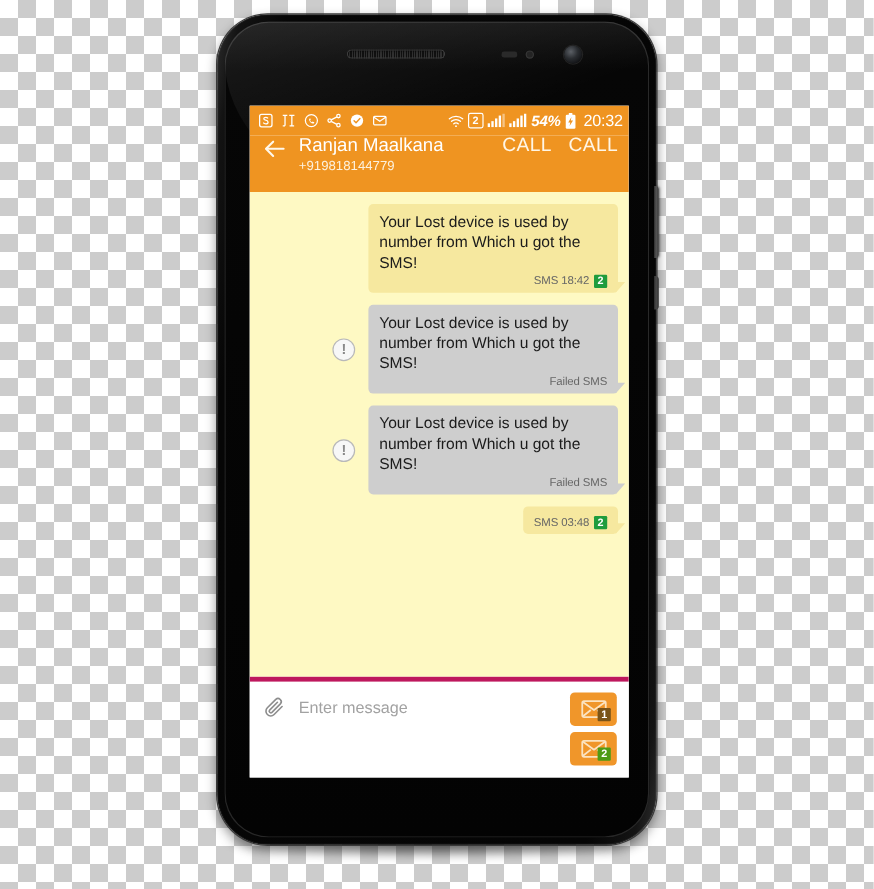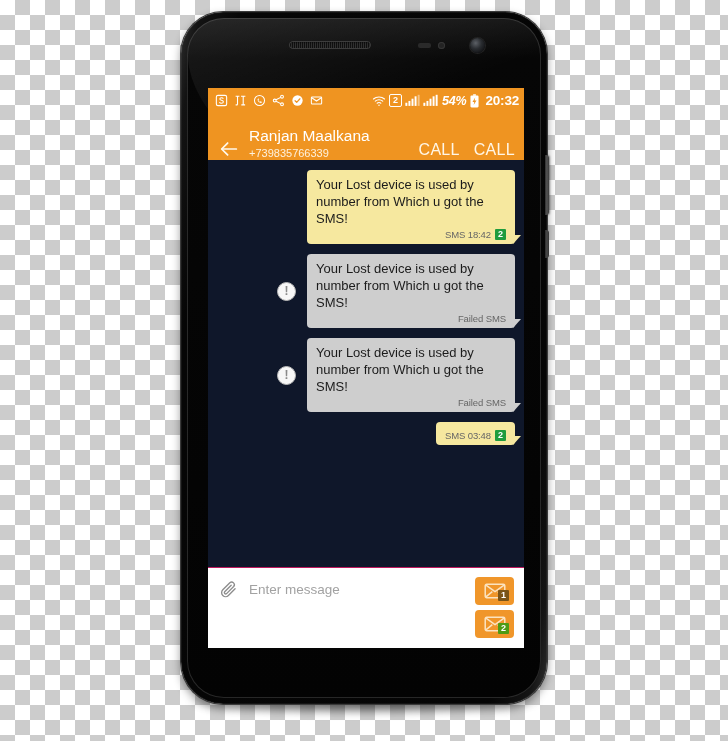--- a/index.html
+++ b/index.html
@@ -181,31 +181,31 @@
   }
   .battery-pct {
     font-size: 12.5px;
     font-weight: bold;
     letter-spacing: -0.2px;
     margin-left: 1px;
     font-style: italic;
   }
   .status-time {
     font-size: 13.5px;
-    font-weight: bold;
+    font-weight: normal;
     letter-spacing: -0.2px;
     margin-left: 2px;
   }
 
   
   .app-header {
     height: 47px;
     background: #ef9421;
     display: flex;
-    align-items: flex-end;
+    align-items: flex-start;
     padding: 0 9px 0 10px;
     flex: 0 0 auto;
     position: relative;
   }
   .back-arrow {
     width: 22px; height: 22px;
     flex: 0 0 auto;
     margin-right: 9px;
     color: #fff8ec;
   }
@@ -233,21 +233,21 @@
   .header-action {
     color: #fff6e6;
     font-size: 16px;
     letter-spacing: 0.3px;
     white-space: nowrap;
   }
 
   
   .conversation {
     flex: 1 1 auto;
-    background: #0f172a;
+    background: #fef9c3;
     padding: 10px 9px 4px 9px;
     overflow: hidden;
   }
 
   .msg-row {
     display: flex;
     align-items: center;
     justify-content: flex-end;
     margin-bottom: 10px;
   }
@@ -327,21 +327,21 @@
     font-size: 9px;
     font-weight: bold;
     line-height: 1;
     border-radius: 1px;
   }
 
   
   .composer {
     flex: 0 0 auto;
     background: #ffffff;
-    border-top: 1px solid #be185d;
+    border-top: 4px solid #be185d;
     padding: 9px 10px 10px 11px;
     display: flex;
     align-items: flex-start;
     min-height: 76px;
   }
   .clip-icon {
     width: 19px; height: 19px;
     flex: 0 0 auto;
     margin-top: 3px;
     color: #8d8d8d;
@@ -509,21 +509,21 @@
 
     <span class="back-arrow">
       <svg width="22" height="22" viewBox="0 0 24 24" fill="none" stroke="currentColor" stroke-width="1.9" stroke-linecap="round" stroke-linejoin="round">
         <path d="M20 12H4.5"></path>
         <path d="M10.5 5.5L4 12l6.5 6.5"></path>
       </svg>
     </span>
 
     <div class="contact-block">
       <div class="contact-name">Ranjan Maalkana</div>
-      <div class="contact-number">+739835766339</div>
+      <div class="contact-number">+919818144779</div>
     </div>
 
     <div class="header-actions">
       <span class="header-action">CALL</span>
       <span class="header-action">CALL</span>
     </div>
 
   </div>
 
   <div class="conversation">

